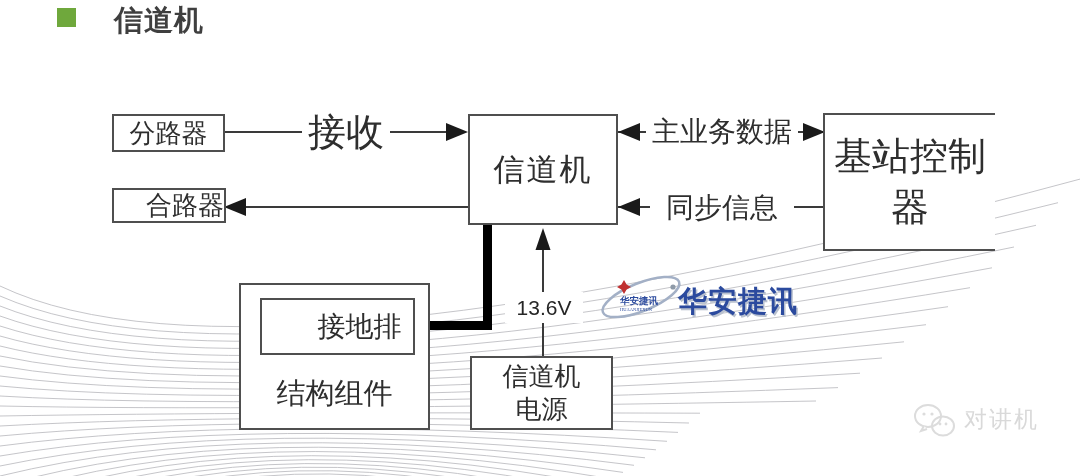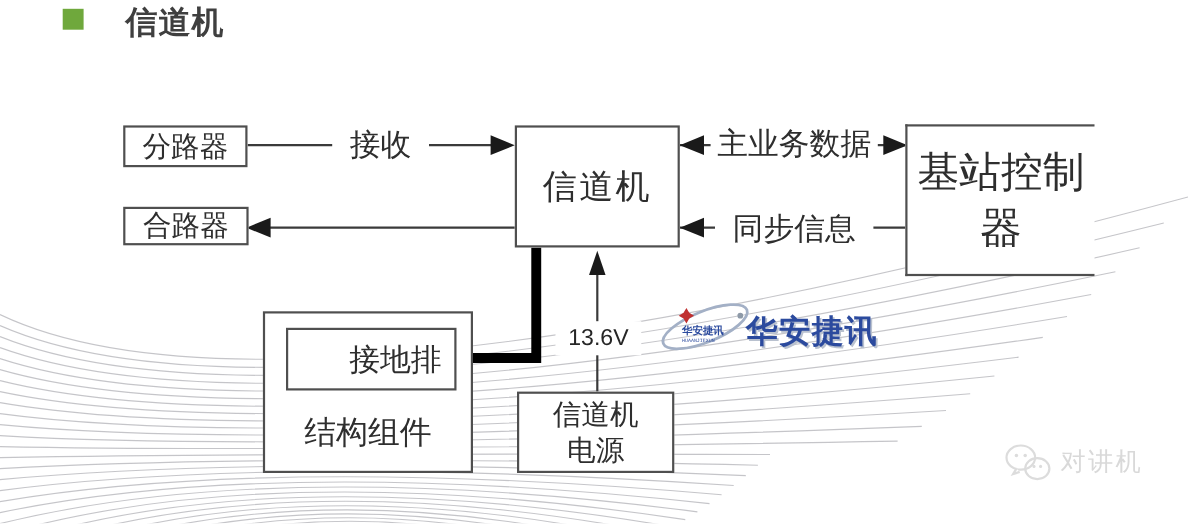--- a/index.html
+++ b/index.html
@@ -12,39 +12,39 @@
   
   .hdr{position:absolute;left:0;top:0;width:100%;height:46px;z-index:4;}
   .bullet{position:absolute;left:57px;top:8px;width:19px;height:19px;background:var(--accent,#6fa83c);}
   .title{position:absolute;left:114px;top:1px;margin:0;font-family:"Liberation Sans","DejaVu Sans",sans-serif;
          font-size:29px;font-weight:700;color:#3f3f3f;letter-spacing:1px;}
 
   
   .box{position:absolute;box-sizing:border-box;border:2px solid #4f4f4f;background:#fff;z-index:2;
        display:flex;align-items:center;justify-content:center;text-align:center;}
   .box-splitter{left:112px;top:114px;width:113px;height:38px;font-size:26px;}
-  .box-combiner{left:112px;top:188px;width:114px;height:35px;font-size:26px;}
+  .box-combiner{left:112px;top:188px;width:114px;height:35px;font-size:26px;justify-content:flex-end;}
   .box-channel{left:468px;top:114px;width:150px;height:111px;font-size:31px;letter-spacing:2px;}
   .box-bsc{left:823px;top:113px;width:172px;height:138px;font-size:38px;border-right:none;}
   .box-struct{left:239px;top:283px;width:191px;height:147px;font-size:29px;align-items:flex-end;padding-bottom:14px;}
   .box-ground{left:260px;top:298px;width:155px;height:57px;font-size:28px;z-index:3;padding-left:44px;}
   .box-power{left:470px;top:356px;width:143px;height:74px;font-size:26px;flex-direction:column;line-height:33px;}
 
   
   .lbl{position:absolute;z-index:2;background:#fff;display:flex;align-items:center;justify-content:center;
        text-align:center;color:#2e2e2e;}
-  .lbl-receive{left:302px;top:113px;width:88px;height:38px;font-size:28px;font-family:Liberation Mono, monospace;}
+  .lbl-receive{left:302px;top:113px;width:88px;height:38px;font-size:38px;font-family:Liberation Mono, monospace;}
   .lbl-transmit{left:302px;top:188px;width:90px;height:38px;font-size:28px;}
   .lbl-maindata{left:646px;top:97px;width:152px;height:68px;font-size:28px;line-height:33px;flex-direction:column;}
   .lbl-sync{left:650px;top:190px;width:144px;height:35px;font-size:28px;}
   .lbl-voltage{left:505px;top:292px;width:78px;height:31px;font-size:21px;
                font-family:"Liberation Sans","DejaVu Sans",sans-serif;color:#262626;}
 
   
-  .logo{position:absolute;left:596px;top:266px;width:210px;height:56px;z-index:2;font-family:Liberation Mono, monospace;}
+  .logo{position:absolute;left:596px;top:266px;width:210px;height:56px;z-index:2;}
   .logo .glyph{position:absolute;left:0;top:0;}
   .logo .big{position:absolute;left:82px;top:16px;font-size:29px;font-weight:700;color:var(--logo-blue,#2b4a9e);
              letter-spacing:1px;text-shadow:1.5px 1.5px 0 #b9c1cf;white-space:nowrap;}
 
   
   .footer-wm{position:absolute;left:868px;top:378px;width:212px;height:98px;background:#fff;z-index:3;}
   .footer-wm .txt{position:absolute;left:96px;top:26px;font-size:23px;color:var(--wm-gray,#d9d9d9);
                   font-family:"Liberation Sans","DejaVu Sans",sans-serif;letter-spacing:2px;
                   text-shadow:1px 1px 0 #ffffff;}
   .footer-wm svg{position:absolute;left:44px;top:24px;}

